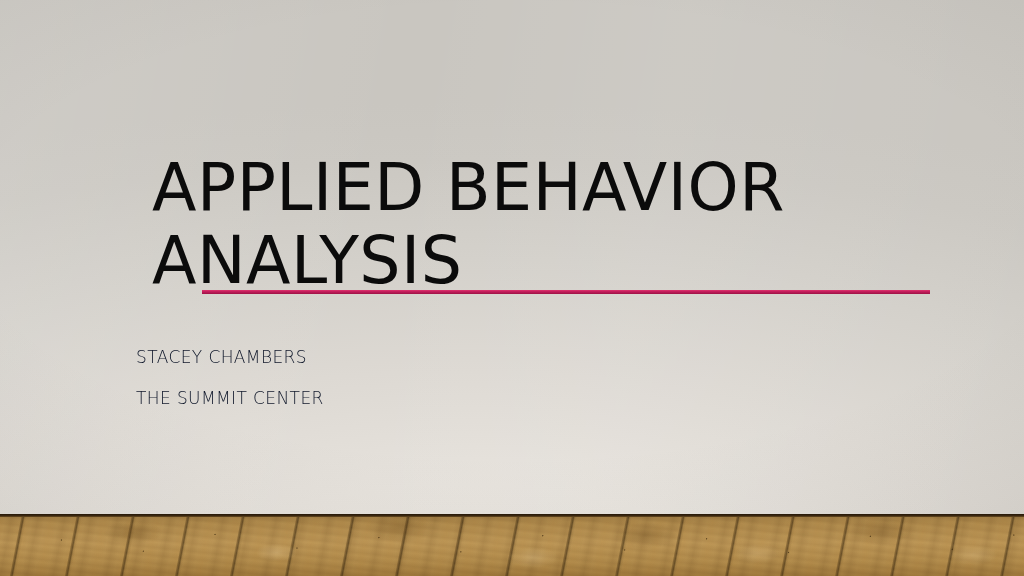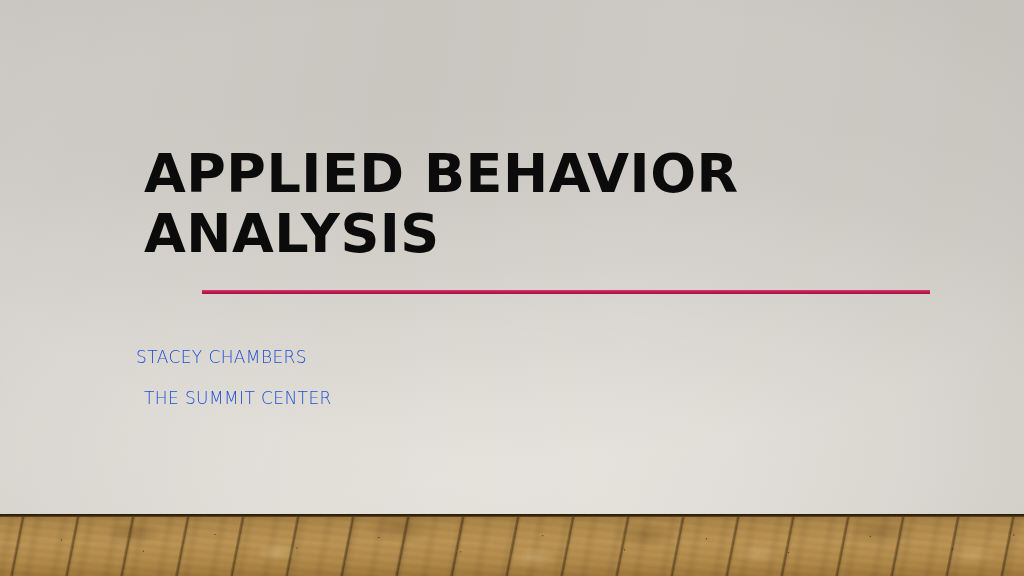--- a/index.html
+++ b/index.html
@@ -123,24 +123,24 @@
   }
 
   
   .title-block {
     position: absolute;
     left: 136px;
     top: 136px;
     width: 800px;
   }
   .slide-title {
-    margin: 8px;
+    margin: 16px;
     font-family: "DejaVu Sans", "Liberation Sans", sans-serif;
-    font-weight: 700;
-    font-size: 54px;
+    font-weight: 400;
+    font-size: 65px;
     line-height: 1.12;
     letter-spacing: 0.5px;
     color: #0b0b0b;
     text-transform: uppercase;
     white-space: pre-line;
   }
 
   .divider {
     position: absolute;
     left: 202px;
@@ -156,24 +156,24 @@
     top: 348px;
     width: 760px;
   }
   .subtitle-line {
     margin: 0 0 22px 0;
     font-family: "DejaVu Sans", "Liberation Sans", sans-serif;
     font-weight: 300;
     font-size: 17px;
     line-height: 1.1;
     letter-spacing: 0.4px;
-    color: #1d4ed8;
+    color: #0f172a;
     text-transform: uppercase;
   }
-  .subtitle-line:last-child { margin-bottom: 0; margin-left: 8px; }
+  .subtitle-line:last-child { margin-bottom: 0; }
 </style>
 </head>
 <body>
 
 <div id="slide">
 
   <div class="wall"></div>
   <div class="wall-sheen"></div>
   <div class="wall-vignette"></div>
 

